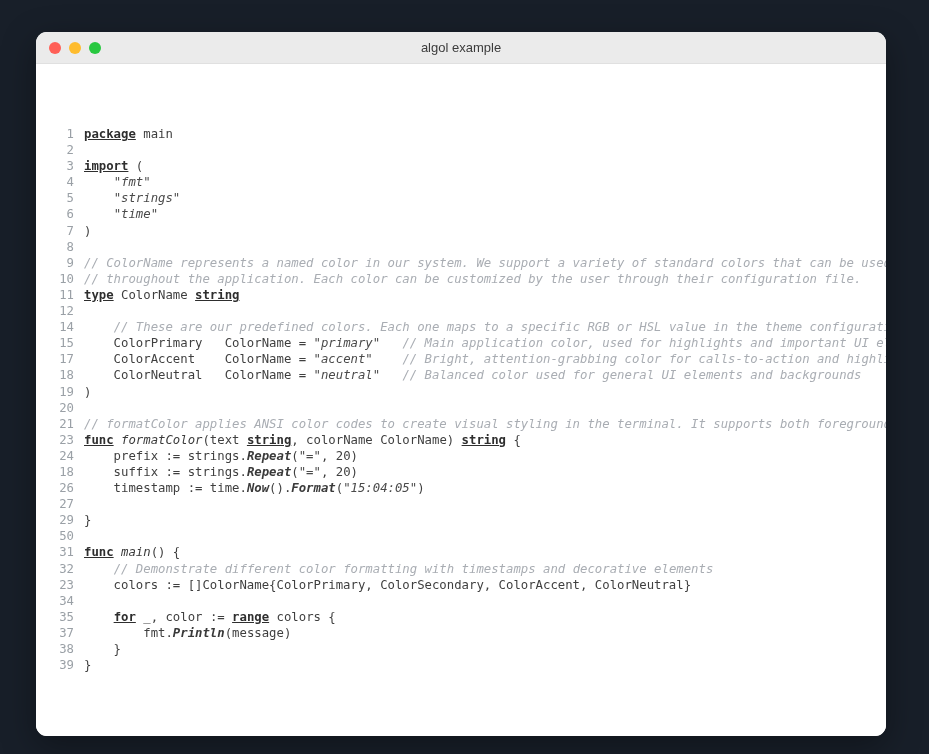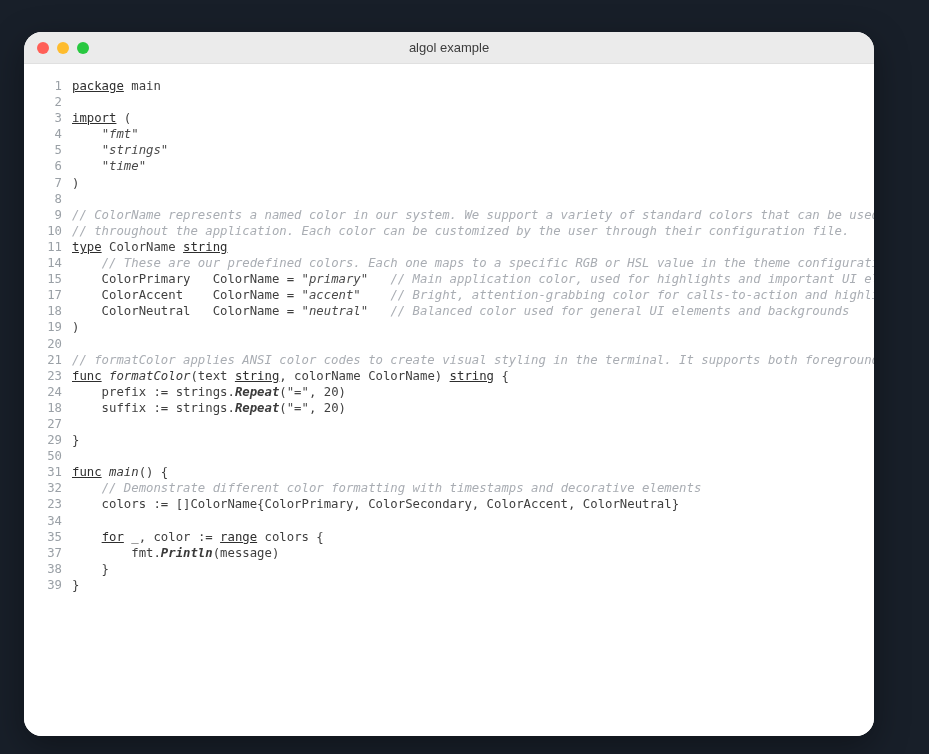--- a/index.html
+++ b/index.html
@@ -9,30 +9,31 @@
   body {
     width: 929px;
     height: 754px;
     background: #181f29;
     font-family: "DejaVu Sans Mono", monospace;
     overflow: hidden;
   }
 
   .window {
     position: absolute;
-    left: 24px;
+    left: 36px;
     top: 32px;
     width: 850px;
     height: 704px;
-    border-radius: 18px;
+    border-radius: 11px;
     overflow: hidden;
     background: #ffffff;
     box-shadow: 0 10px 34px rgba(0,0,0,0.35);
     display: flex;
     flex-direction: column;
+    gap: 48px;
   }
 
   .titlebar {
     position: relative;
     height: 31px;
     flex: 0 0 31px;
     background: #ebebeb;
     display: flex;
     align-items: center;
     border-bottom: 1px solid #e0e0e0;
@@ -92,21 +93,21 @@
     font-size: 12.3px;
   }
 
   .linecode {
     flex: 1 1 auto;
     white-space: pre;
     color: #3f3f3f;
   }
 
   
-  .k  { font-weight: normal; text-decoration: underline; color: #2e2e2e; }
+  .k  { font-weight: bold; text-decoration: underline; color: #2e2e2e; }
   .s  { font-style: italic; color: #4a4a4a; }
   .c  { font-style: italic; color: #a9adb3; }
   .fn { font-weight: bold; font-style: italic; color: #3a3a3a; }
   .fd { font-style: italic; color: #3a3a3a; }
 </style>
 </head>
 <body>
 
 <div class="window">
 
@@ -124,30 +125,32 @@
       <div class="code-line"><span class="lineno">2</span><span class="linecode">&nbsp;</span></div>
       <div class="code-line"><span class="lineno">3</span><span class="linecode"><span class="k">import</span><span> (</span></span></div>
       <div class="code-line"><span class="lineno">4</span><span class="linecode"><span>    </span><span class="s">"fmt"</span></span></div>
       <div class="code-line"><span class="lineno">5</span><span class="linecode"><span>    </span><span class="s">"strings"</span></span></div>
       <div class="code-line"><span class="lineno">6</span><span class="linecode"><span>    </span><span class="s">"time"</span></span></div>
       <div class="code-line"><span class="lineno">7</span><span class="linecode"><span>)</span></span></div>
       <div class="code-line"><span class="lineno">8</span><span class="linecode">&nbsp;</span></div>
       <div class="code-line"><span class="lineno">9</span><span class="linecode"><span class="c">// ColorName represents a named color in our system. We support a variety of standard colors that can be used</span></span></div>
       <div class="code-line"><span class="lineno">10</span><span class="linecode"><span class="c">// throughout the application. Each color can be customized by the user through their configuration file.</span></span></div>
       <div class="code-line"><span class="lineno">11</span><span class="linecode"><span class="k">type</span><span> ColorName </span><span class="k">string</span></span></div>
+      <div class="code-line"><span class="lineno">12</span><span class="linecode">&nbsp;</span></div>
       <div class="code-line"><span class="lineno">14</span><span class="linecode"><span>    </span><span class="c">// These are our predefined colors. Each one maps to a specific RGB or HSL value in the theme configuration.</span></span></div>
       <div class="code-line"><span class="lineno">15</span><span class="linecode"><span>    ColorPrimary   ColorName = </span><span class="s">"primary"</span><span>   </span><span class="c">// Main application color, used for highlights and important UI elements</span></span></div>
       <div class="code-line"><span class="lineno">17</span><span class="linecode"><span>    ColorAccent    ColorName = </span><span class="s">"accent"</span><span>    </span><span class="c">// Bright, attention-grabbing color for calls-to-action and highlights</span></span></div>
       <div class="code-line"><span class="lineno">18</span><span class="linecode"><span>    ColorNeutral   ColorName = </span><span class="s">"neutral"</span><span>   </span><span class="c">// Balanced color used for general UI elements and backgrounds</span></span></div>
       <div class="code-line"><span class="lineno">19</span><span class="linecode"><span>)</span></span></div>
       <div class="code-line"><span class="lineno">20</span><span class="linecode">&nbsp;</span></div>
       <div class="code-line"><span class="lineno">21</span><span class="linecode"><span class="c">// formatColor applies ANSI color codes to create visual styling in the terminal. It supports both foreground</span></span></div>
       <div class="code-line"><span class="lineno">23</span><span class="linecode"><span class="k">func</span><span> </span><span class="fd">formatColor</span><span>(text </span><span class="k">string</span><span>, colorName ColorName) </span><span class="k">string</span><span> {</span></span></div>
       <div class="code-line"><span class="lineno">24</span><span class="linecode"><span>    prefix := strings.</span><span class="fn">Repeat</span><span>(</span><span class="s">"="</span><span>, 20)</span></span></div>
       <div class="code-line"><span class="lineno">18</span><span class="linecode"><span>    suffix := strings.</span><span class="fn">Repeat</span><span>(</span><span class="s">"="</span><span>, 20)</span></span></div>
+      <div class="code-line"><span class="lineno">26</span><span class="linecode"><span>    timestamp := time.</span><span class="fn">Now</span><span>().</span><span class="fn">Format</span><span>(</span><span class="s">"15:04:05"</span><span>)</span></span></div>
       <div class="code-line"><span class="lineno">27</span><span class="linecode">&nbsp;</span></div>
       <div class="code-line"><span class="lineno">29</span><span class="linecode"><span>}</span></span></div>
       <div class="code-line"><span class="lineno">50</span><span class="linecode">&nbsp;</span></div>
       <div class="code-line"><span class="lineno">31</span><span class="linecode"><span class="k">func</span><span> </span><span class="fd">main</span><span>() {</span></span></div>
       <div class="code-line"><span class="lineno">32</span><span class="linecode"><span>    </span><span class="c">// Demonstrate different color formatting with timestamps and decorative elements</span></span></div>
       <div class="code-line"><span class="lineno">23</span><span class="linecode"><span>    colors := []ColorName{ColorPrimary, ColorSecondary, ColorAccent, ColorNeutral}</span></span></div>
       <div class="code-line"><span class="lineno">34</span><span class="linecode">&nbsp;</span></div>
       <div class="code-line"><span class="lineno">35</span><span class="linecode"><span>    </span><span class="k">for</span><span> _, color := </span><span class="k">range</span><span> colors {</span></span></div>
       <div class="code-line"><span class="lineno">37</span><span class="linecode"><span>        fmt.</span><span class="fn">Println</span><span>(message)</span></span></div>
       <div class="code-line"><span class="lineno">38</span><span class="linecode"><span>    }</span></span></div>

